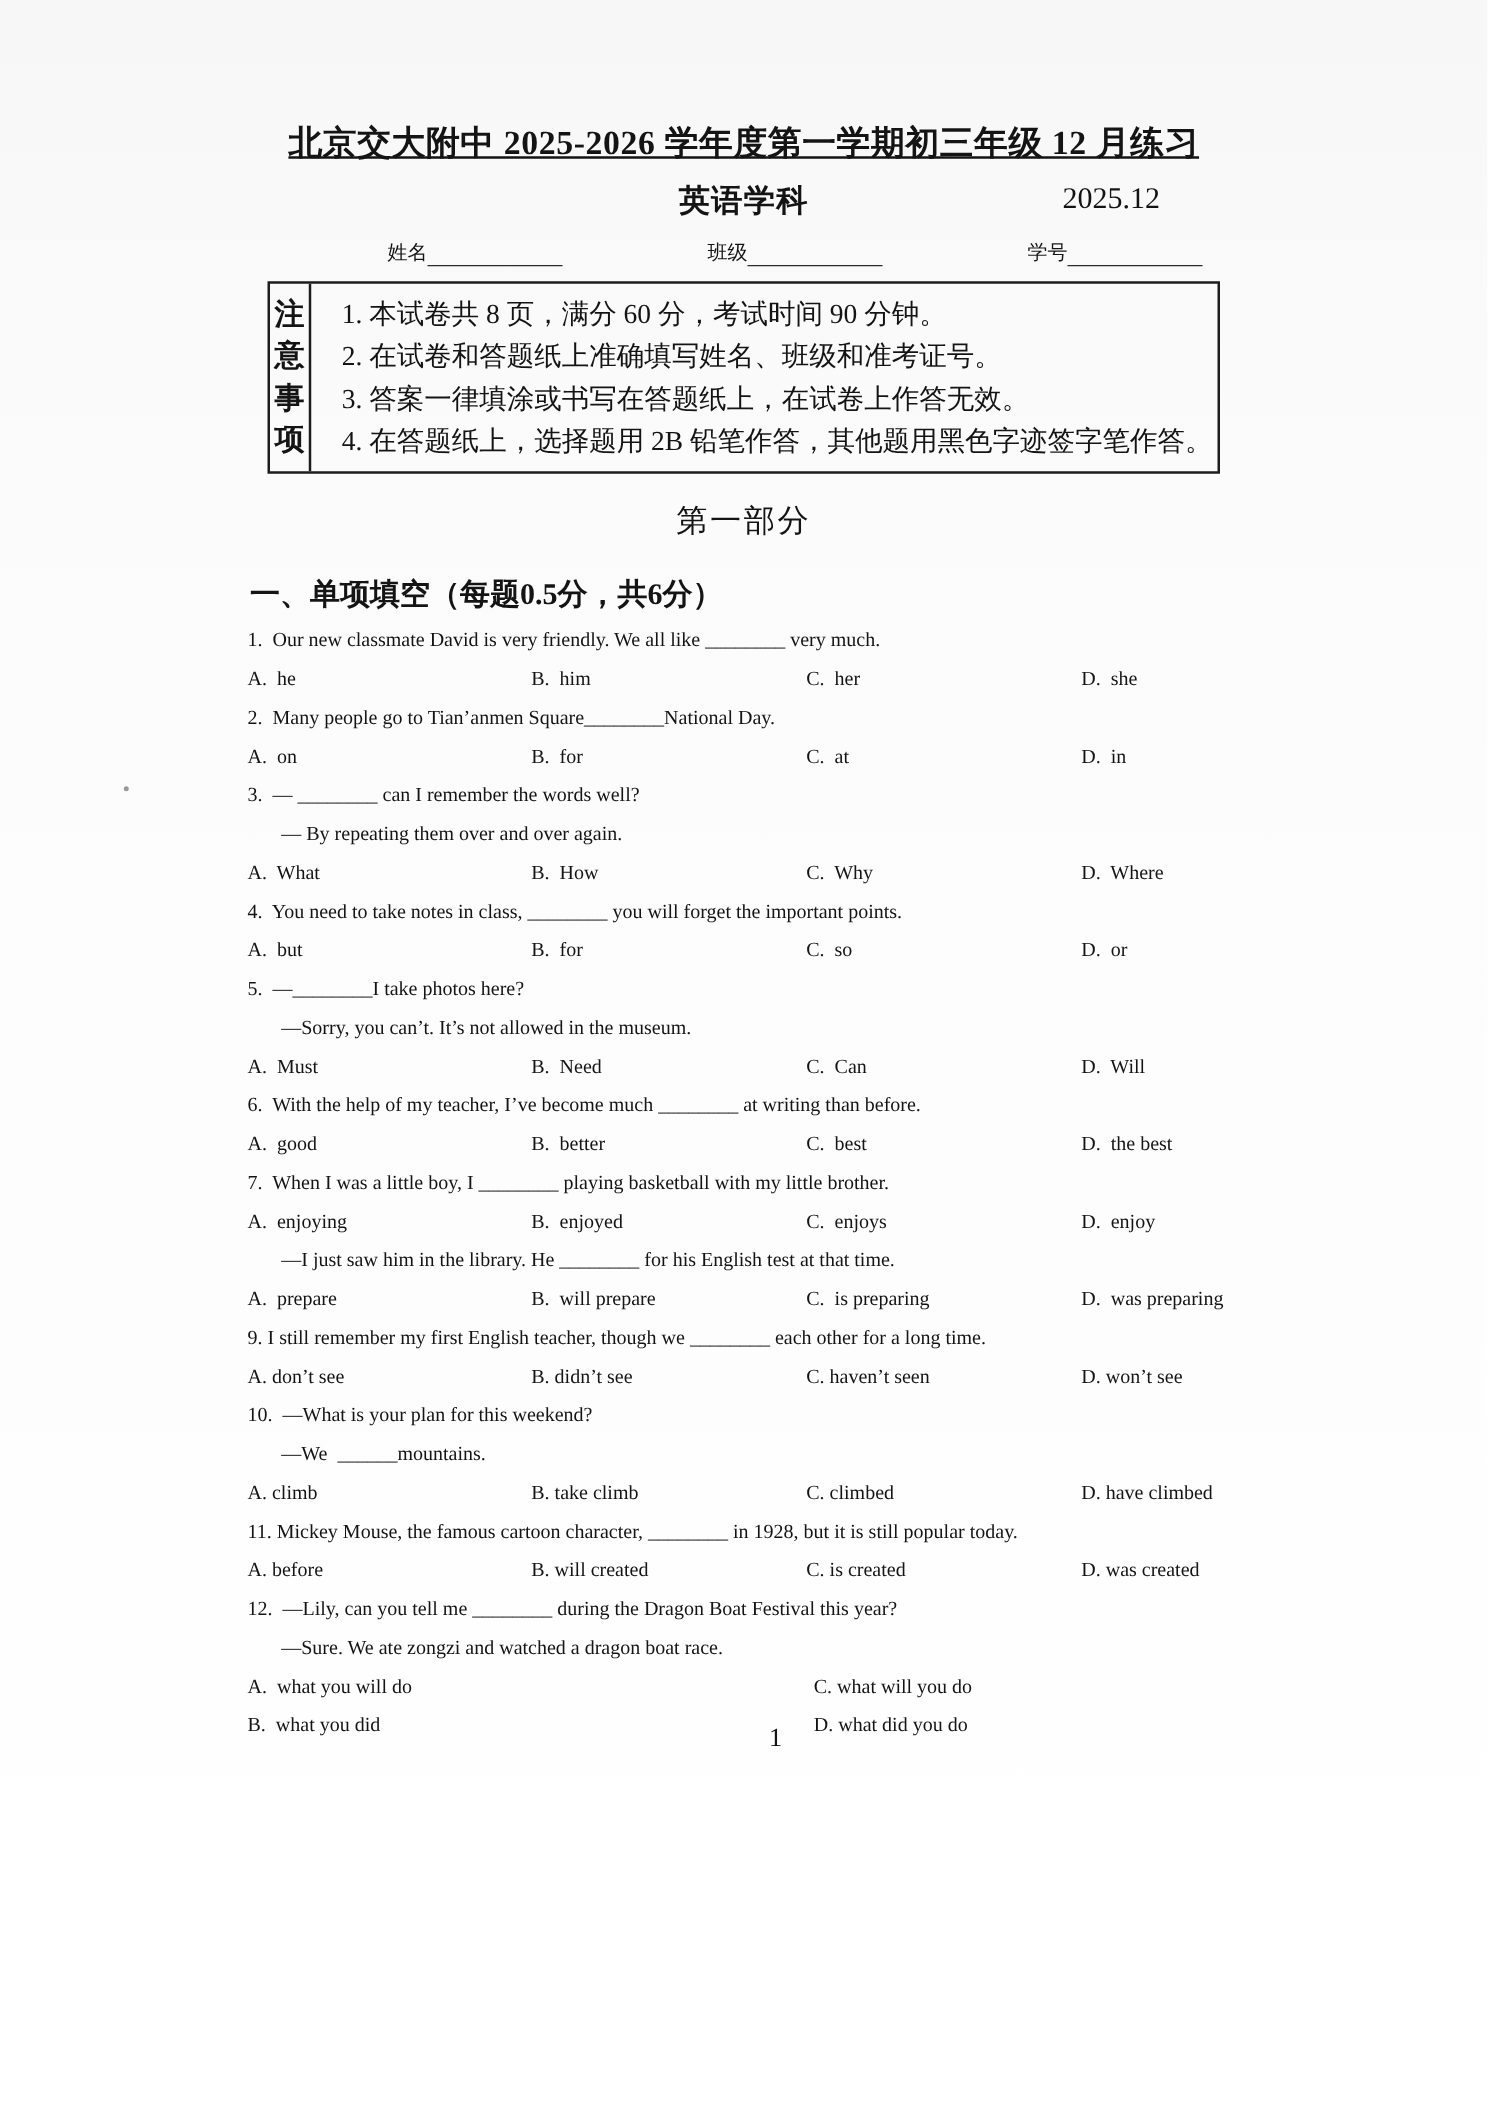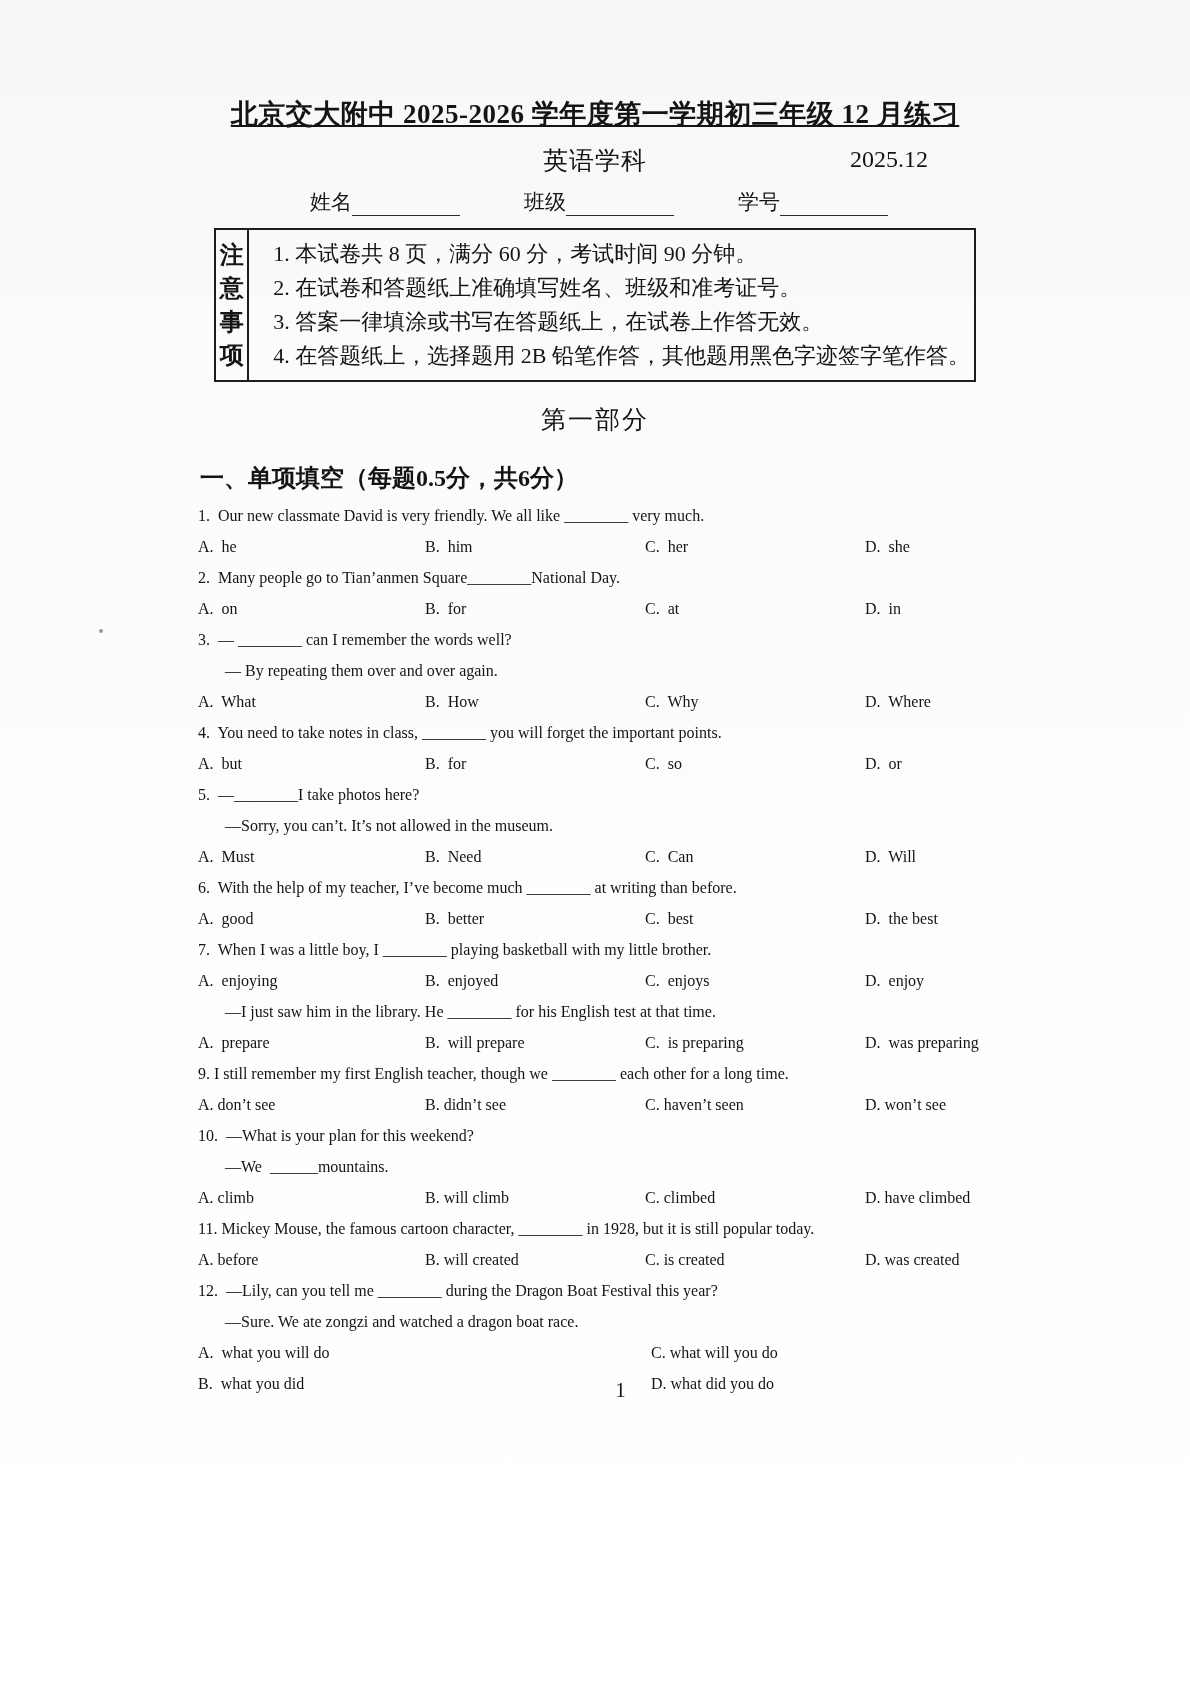--- a/index.html
+++ b/index.html
@@ -13,23 +13,23 @@
   }
   
   .title{
     padding-top:96px;
     text-align:center;
     font-size:27px;font-weight:bold;
     letter-spacing:0.5px;
     text-decoration:underline;
   }
   .subject-row{position:relative;margin-top:12px;text-align:center;height:34px;}
-  .subject{font-size:25px;font-weight:normal;letter-spacing:1px;}
+  .subject{font-size:25px;font-weight:bold;letter-spacing:1px;}
   .exam-date{position:absolute;right:262px;top:2px;font-size:24px;font-weight:normal;}
-  .name-row{display:flex;padding-left:310px;margin-top:10px;gap:64px;font-size:21px;}
+  .name-row{display:flex;padding-left:310px;margin-top:10px;gap:116px;font-size:16px;}
   .name-field{display:flex;align-items:flex-end;}
   .blank-line{display:inline-block;width:108px;border-bottom:1.6px solid #2a2a2a;height:24px;}
   
   .notice-box{
     width:758px;margin:12px auto 0 auto;
     border:2.5px solid #1d1d1d;
     display:flex;
   }
   .notice-side{
     width:54px;border-right:2px solid #1d1d1d;
@@ -202,21 +202,21 @@
           <div class="q-option">D. won’t see</div>
         </div>
   </div>
       <div class="question">
     <div class="q-lines">
           <div class="q-line">10.  —What is your plan for this weekend?</div>
           <div class="q-line cont">—We  ______mountains.</div>
         </div>
     <div class="q-options">
           <div class="q-option">A. climb</div>
-          <div class="q-option">B. will climb</div>
+          <div class="q-option">B. take climb</div>
           <div class="q-option">C. climbed</div>
           <div class="q-option">D. have climbed</div>
         </div>
   </div>
       <div class="question">
     <div class="q-lines">
           <div class="q-line">11. Mickey Mouse, the famous cartoon character, ________ in 1928, but it is still popular today.</div>
         </div>
     <div class="q-options">
           <div class="q-option">A. before</div>

